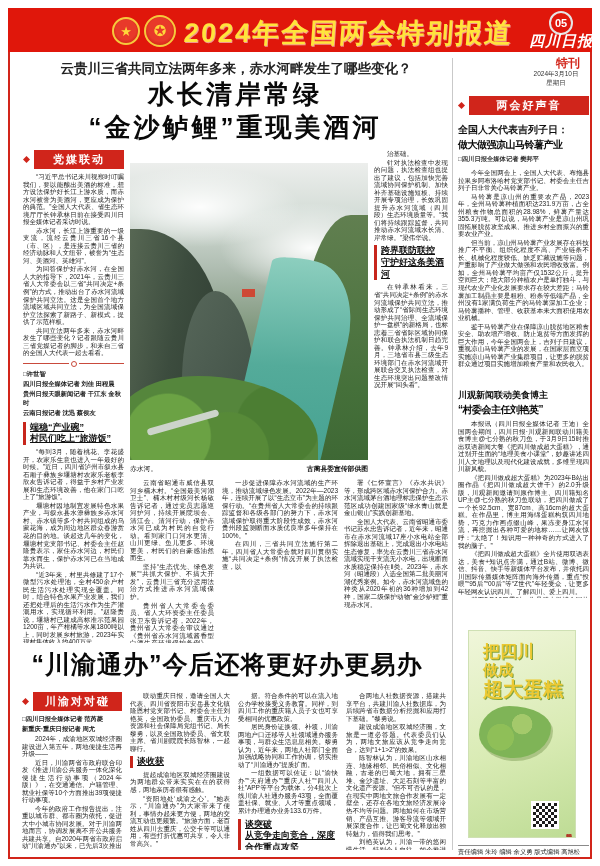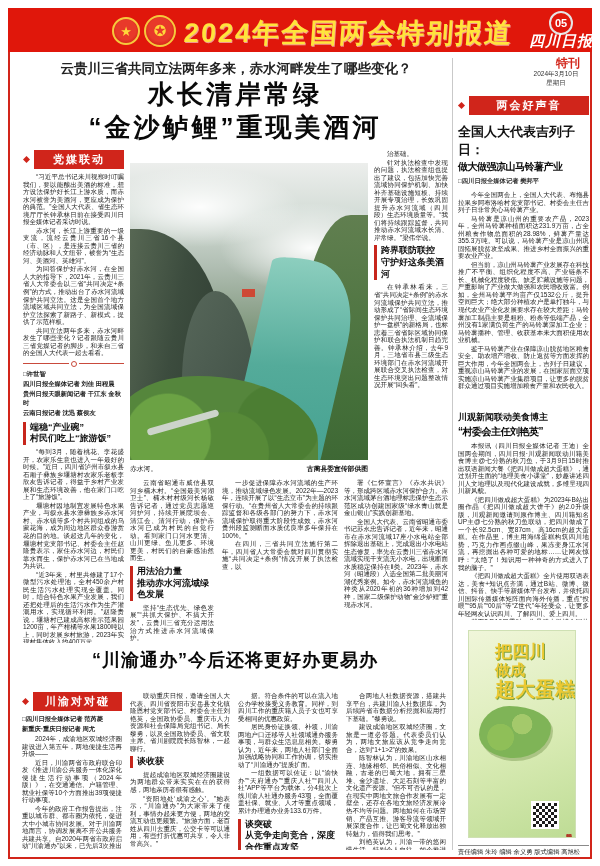--- a/index.html
+++ b/index.html
@@ -28,35 +28,35 @@
            color:#d2251a;font-weight:bold;font-size:12px;}
   #pdate{position:absolute;left:520px;top:70px;width:72px;text-align:center;color:#333;font-size:6.5px;}
   #pweek{position:absolute;left:520px;top:79px;width:72px;text-align:center;color:#333;font-size:6.5px;}
   
   #kicker{position:absolute;left:24px;top:60px;width:424px;text-align:center;
           font-size:13.5px;font-weight:bold;color:#222;}
   .bigTitle{position:absolute;left:20px;width:430px;text-align:center;color:#090909;
             font-weight:bold;font-size:26px;letter-spacing:3px;white-space:nowrap;}
   #title1{top:77px;}
   #title2{top:110px;}
-  #bridgeTitle{position:absolute;left:20px;top:648px;width:430px;text-align:center;
-               font-size:18px;font-weight:bold;color:#090909;letter-spacing:1px;white-space:nowrap;}
+  #bridgeTitle{position:absolute;left:12px;top:648px;width:430px;text-align:center;
+               font-size:25px;font-weight:bold;color:#090909;letter-spacing:1px;white-space:nowrap;}
   
   .col{position:absolute;overflow:hidden;}
   .t{font-size:6.5px;line-height:1.16;text-align:justify;margin:0 0 1px 0;
      text-indent:2em;color:#1b1b1b;}
   .byl{font-size:6.3px;font-weight:bold;color:#222;margin:1px 0;text-align:left;}
   .labelRow{display:flex;align-items:center;margin-bottom:4px;}
   .dia{width:5px;height:5px;background:#d0251b;transform:rotate(45deg);
        display:inline-block;margin:0 5px 0 1px;flex:none;}
   .labelBox{background:#d0251b;color:#fff;font-weight:bold;font-size:11px;
             letter-spacing:2px;padding:2px 12px;text-align:center;flex:1;}
   .sub{display:flex;margin:4px 0 3px 0;}
   .sub .bar{width:3px;background:#c7261c;margin-right:4px;flex:none;}
-  .sub .ls{display:block;font-size:9px;font-weight:bold;color:#111;line-height:1.3;text-align:left;}
+  .sub .ls{display:block;font-size:9px;font-weight:bold;color:#111;line-height:1.3;text-align:left;text-decoration:underline;}
   .orn{display:flex;align-items:center;margin:4px 0 3px 0;}
   .orn .ln{flex:1;height:1px;background:#c94a3c;}
   .orn .dot{width:4px;height:4px;border:1px solid #c94a3c;border-radius:50%;margin:0 2px;flex:none;}
   #colA{left:23px;top:150px;width:101px;height:493px;}
   #colB{left:130px;top:479px;width:84px;height:164px;}
   #colC{left:222px;top:479px;width:116px;height:164px;}
   #colD{left:374px;top:150px;width:74px;height:310px;}
   #colD2{left:344px;top:479px;width:104px;height:164px;}
   
   #photo{position:absolute;left:130px;top:163px;width:238px;height:297px;overflow:hidden;
@@ -83,33 +83,33 @@
   #road{position:absolute;left:16px;bottom:34px;width:74px;height:7px;background:#ccd4ca;
         transform:rotate(-16deg);border-radius:4px;}
   #redmark{position:absolute;left:112px;top:126px;width:13px;height:8px;background:#d43d2a;opacity:.9;}
   #caption{position:absolute;left:130px;top:464px;width:238px;display:flex;
            justify-content:space-between;font-size:6.8px;color:#111;}
   #capR{font-weight:bold;}
   
   #vdiv{position:absolute;left:452px;top:58px;width:1px;height:792px;background:#c9c9c9;}
   
   #rail{position:absolute;left:458px;top:96px;width:131px;}
-  #voiceKicker{font-size:13px;font-weight:bold;color:#111;margin:8px 0 2px 0;}
+  #voiceKicker{font-size:10px;font-weight:bold;color:#111;margin:8px 0 2px 0;}
   .railHead{font-size:10px;font-weight:bold;color:#090909;letter-spacing:-0.5px;
             line-height:1.2;margin:0 0 4px 0;white-space:nowrap;}
   #voiceByline{font-size:6.3px;font-weight:bold;color:#333;margin:2px 0 5px 0;}
   #voiceBody{height:212px;overflow:hidden;}
   #cakeKicker{font-size:9px;font-weight:bold;color:#111;margin:8px 0 2px 0;}
   #cakeBody{height:178px;overflow:hidden;}
   
   #poster{position:absolute;left:468px;top:630px;width:106px;height:206px;overflow:hidden;
           background:linear-gradient(160deg,#f0f6da 0%,#d9ebb4 55%,#bedc95 100%);
           border:1px solid #cfe0b4;}
   .pTitle{display:block;font-weight:bold;color:#ecc933;text-shadow:1px 1px 0 #7fa23e;
-          margin-left:26px;line-height:1.1;}
+          margin-left:14px;line-height:1.1;}
   #pt1{font-size:17px;margin-top:12px;}
   #pt2{font-size:15px;}
   #pt3{font-size:20px;}
   #pmap{width:72px;height:52px;margin:6px auto 0 10px;background:
         radial-gradient(circle at 60% 35%,#a4c96b 0 18%,transparent 19%),
         radial-gradient(circle at 30% 60%,#8fbf58 0 22%,transparent 23%),#7fb457;
         border-radius:42% 58% 52% 48%/55% 42% 58% 45%;box-shadow:2px 3px 0 rgba(120,150,80,.45);}
   #qr{position:absolute;right:16px;bottom:8px;width:24px;height:24px;background:
       repeating-conic-gradient(#1c1c1c 0 25%,#ffffff 0 50%) 0 0/6px 6px;border:2px solid #fff;}
   #qrnote{position:absolute;right:2px;bottom:8px;writing-mode:vertical-rl;
@@ -184,27 +184,20 @@
   <div id="road"></div>
   <div id="redmark"></div>
 </div>
 <div id="caption">
   <span>赤水河。</span>
   <span id="capR">古蔺县委宣传部供图</span>
 </div>
 
 <div id="colB" class="col">
   <p class="t">云南省昭通市威信县双河乡楠木村。“全国最美河湖卫士”、楠木村村级河长杨敏告诉记者，通过党员志愿巡河护河，持续开展院坝会、清江会、清河行动，保护赤水河已成为村民的自觉行动。看到家门口河水更清、山川更绿、鱼儿更多、环境更美，村民们的自豪感油然而生。</p>
-  <div class="sub">
-    <span class="bar"></span>
-    <span>
-        <span class="ls">用法治力量</span>
-          <span class="ls">推动赤水河流域绿色发展</span>
-      </span>
-  </div>
   <p class="t">坚持“生态优先、绿色发展”“共抓大保护、不搞大开发”，云贵川三省充分运用法治方式推进赤水河流域保护。</p>
   <p class="t">贵州省人大常委会委员、省人大环资委主任委员张卫东告诉记者，2022年，贵州省人大常委会审议通过《贵州省赤水河流域酱香型白酒生产环境保护条例》，进</p>
 </div>
 
 <div id="colC" class="col">
   <p class="t">一步促进保障赤水河流域的生产环境，推动流域绿色发展。2022年—2023年，连续开展了以“生态立市”为主题的环保行动。“在贵州省人大常委会的持续跟踪监督和各级各部门的努力下，赤水河流域保护取得重大阶段性成效，赤水河贵州段监测断面水质优良率多年保持在100%。”</p>
   <p class="t">在四川，三省共同立法施行第二年，四川省人大常委会就对四川贯彻实施“共同决定+条例”情况开展了执法检查，以</p>
 </div>
 
 <div id="colD" class="col">

